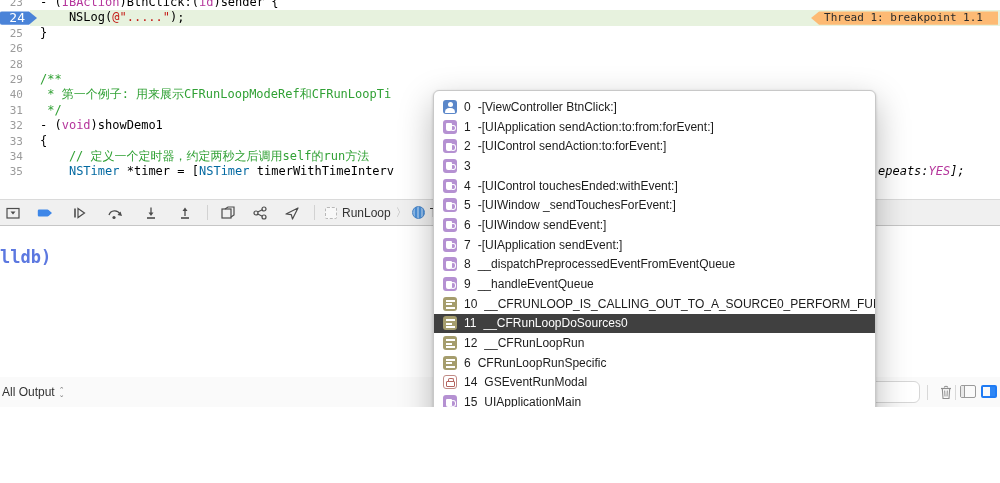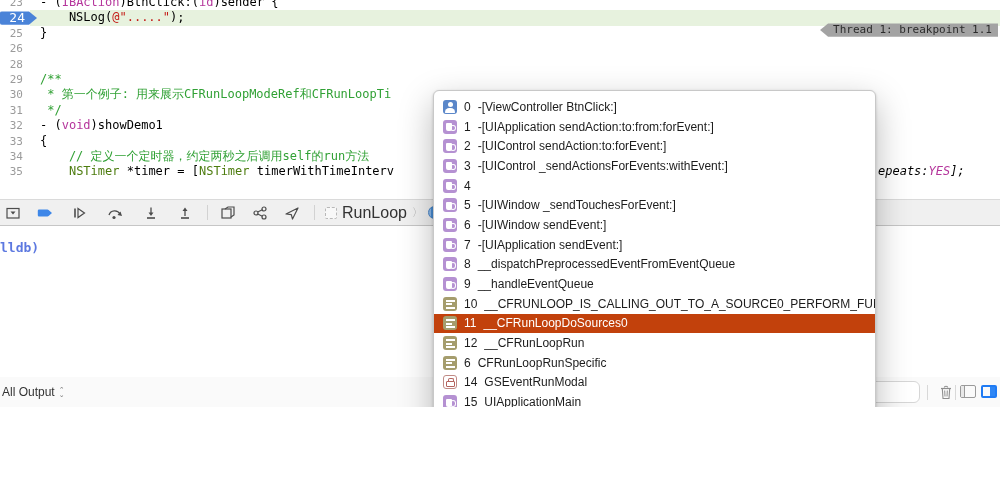--- a/index.html
+++ b/index.html
@@ -12,47 +12,47 @@
   .code-lines { margin-top:-5px; }
   .code-row { position:relative; height:15.4px; line-height:15.4px;
               font-family:"DejaVu Sans Mono", monospace; font-size:12px; white-space:pre; }
   .ln { position:absolute; left:0; top:0; width:30px; padding-right:7px; text-align:right;
         color:#9b9b9b; font-size:11px; }
   .code { position:absolute; left:40px; top:0; }
   .c-p { color:#000; }
   .c-k { color:#b5369c; }
   .c-s { color:#c41a16; }
   .c-c { color:#31a135; }
-  .c-t { color:#4d7c0f; }
+  .c-t { color:#0369a1; }
   .exec-band { position:absolute; left:30px; right:0; top:0; height:100%; background:#e7f2de; }
   .bp-tag { position:absolute; left:0; top:1px; width:37px; height:13.4px; background:#4a83d8;
             clip-path:polygon(0 0, 29px 0, 37px 50%, 29px 100%, 0 100%);
             color:#fff; font-size:13px; line-height:13.4px; text-align:right; padding-right:12px;
             border-radius:2px 0 0 2px; }
-  .bp-badge { position:absolute; right:2px; top:1px; height:13.4px; background:#a3a3a3;
+  .bp-badge { position:absolute; right:2px; top:1px; height:13.4px; background:#fdba74;
               clip-path:polygon(8px 0, 100% 0, 100% 100%, 8px 100%, 0 50%);
-              font-size:11px; line-height:13.5px; color:#2b2b2b; padding:0 6px 0 13px;margin-top:12px; }
+              font-size:11px; line-height:13.5px; color:#2b2b2b; padding:0 15px 0 13px; }
   .tail-code { position:absolute; left:878px; top:0;font-style:italic; }
 
   
   .dbg-bar { position:absolute; top:199px; left:0; width:1000px; height:27px; background:#f0f0f0;
              border-top:1px solid #dadada; border-bottom:1px solid #c6c6c6;
              display:flex; align-items:center; }
   .tico { display:inline-flex; align-items:center; justify-content:center; width:18px; height:18px; flex:none; }
   .tsep { width:1px; height:15px; background:#d2d2d2; flex:none; }
-  .jump-text { font-size:16px; color:#333; margin-left:5px; white-space:nowrap; }
+  .jump-text { font-size:12px; color:#333; margin-left:5px; white-space:nowrap; }
   .jump-chev { color:#b0b0b0; font-size:11px; margin-left:5px; }
   .app-ic { width:12px; height:12px; border:1px dashed #b8b8b8; border-radius:2px; background:#f8f8f8; flex:none; }
   .thread-ic { width:13px; height:13px; border-radius:50%; border:1px solid #4a86c8; flex:none;
                background:repeating-linear-gradient(90deg,#8db9e8 0 2px,#4a90d9 2px 4px); }
 
   
   .console { position:absolute; top:227px; left:0; width:1000px; height:226px; background:#fff; }
-  .lldb { position:absolute; top:13px; left:0; font-family:"DejaVu Sans Mono", monospace;
-          font-weight:bold; font-size:13px; color:#5c78e0; }
+  .lldb { position:absolute; top:20px; left:0; font-family:"DejaVu Sans Mono", monospace;
+          font-weight:bold; font-size:17px; color:#5c78e0; }
 
   
   .bottom-bar { position:absolute; bottom:0; left:0; width:1000px; height:30px; background:#fafafa; }
   .out-filter { position:absolute; left:2px; top:8px; font-size:12px; color:#333;
                 display:flex; align-items:center; gap:4px; }
   .updown { display:inline-flex; flex-direction:column; align-items:center; color:#777;
             font-size:7px; line-height:4.5px; margin-top:1px; }
   .filter-field { position:absolute; right:80px; top:4px; width:230px; height:22px; background:#fff;
                   border:1px solid #d6d6d6; border-radius:6px; }
   .bsep { position:absolute; width:1px; height:15px; background:#d8d8d8; top:8px; }
@@ -64,21 +64,21 @@
   .panel-right { right:3px; border:2px solid #1f7bf4; }
   .panel-right .strip { position:absolute; right:0; top:0; bottom:0; width:5px; background:#2e86f5; }
 
   
   .popover { position:absolute; left:433px; top:90px; width:443px; height:383px; background:#fff;
              border:1px solid #c8c8c8; border-radius:6px; padding:6px 0 4px 0;
              box-shadow:0 12px 34px rgba(0,0,0,.28), 0 1px 3px rgba(0,0,0,.18); z-index:10;
              overflow:hidden; }
   .frame { display:flex; align-items:center; height:19.7px; padding-left:9px; gap:7px;
            font-size:12px; color:#1c1c1c; cursor:default; }
-  .frame.sel { background:#c2410c; color:#fff; }
+  .frame.sel { background:#404040; color:#fff; }
   .fr-label { white-space:nowrap; }
   .fr-ic { width:14px; height:14px; border-radius:3px; flex:none; position:relative; }
   .ic-user { background:#5b87c9; }
   .ic-user::before { content:""; position:absolute; left:4.5px; top:2px; width:5px; height:5px;
                      background:#fff; border-radius:50%; }
   .ic-user::after  { content:""; position:absolute; left:2px; bottom:1px; width:10px; height:5px;
                      background:#fff; border-radius:5px 5px 1px 1px; }
   .ic-uikit { background:#b591d2; }
   .ic-uikit::before { content:""; position:absolute; left:3px; top:3.5px; width:6px; height:8px;
                       background:#fff; border-radius:1px 1px 2px 2px; }
@@ -123,21 +123,21 @@
         <span class="ln">26</span>
       </div>
       <div class="code-row">
         <span class="ln">28</span>
       </div>
       <div class="code-row">
         <span class="ln">29</span>
         <span class="code"><span class="c-c">/**</span></span>
       </div>
       <div class="code-row">
-        <span class="ln">30</span>
+        <span class="ln">40</span>
         <span class="code"><span class="c-c"> * 第一个例子: 用来展示CFRunLoopModeRef和CFRunLoopTi</span></span>
       </div>
       <div class="code-row">
         <span class="ln">31</span>
         <span class="code"><span class="c-c"> */</span></span>
       </div>
       <div class="code-row">
         <span class="ln">32</span>
         <span class="code"><span class="c-p">- (</span><span class="c-k">void</span><span class="c-p">)showDemo1</span></span>
       </div>
@@ -269,25 +269,25 @@
         <span class="fr-label">-[UIApplication sendAction:to:from:forEvent:]</span>
       </div>
     <div class="frame">
         <span class="fr-ic ic-uikit"></span>
         <span>2</span>
         <span class="fr-label">-[UIControl sendAction:to:forEvent:]</span>
       </div>
     <div class="frame">
         <span class="fr-ic ic-uikit"></span>
         <span>3</span>
-        <span class="fr-label">-[UIControl _sendActionsForEvents:withEvent:]</span>
       </div>
     <div class="frame">
         <span class="fr-ic ic-uikit"></span>
         <span>4</span>
+        <span class="fr-label">-[UIControl touchesEnded:withEvent:]</span>
       </div>
     <div class="frame">
         <span class="fr-ic ic-uikit"></span>
         <span>5</span>
         <span class="fr-label">-[UIWindow _sendTouchesForEvent:]</span>
       </div>
     <div class="frame">
         <span class="fr-ic ic-uikit"></span>
         <span>6</span>
         <span class="fr-label">-[UIWindow sendEvent:]</span>

